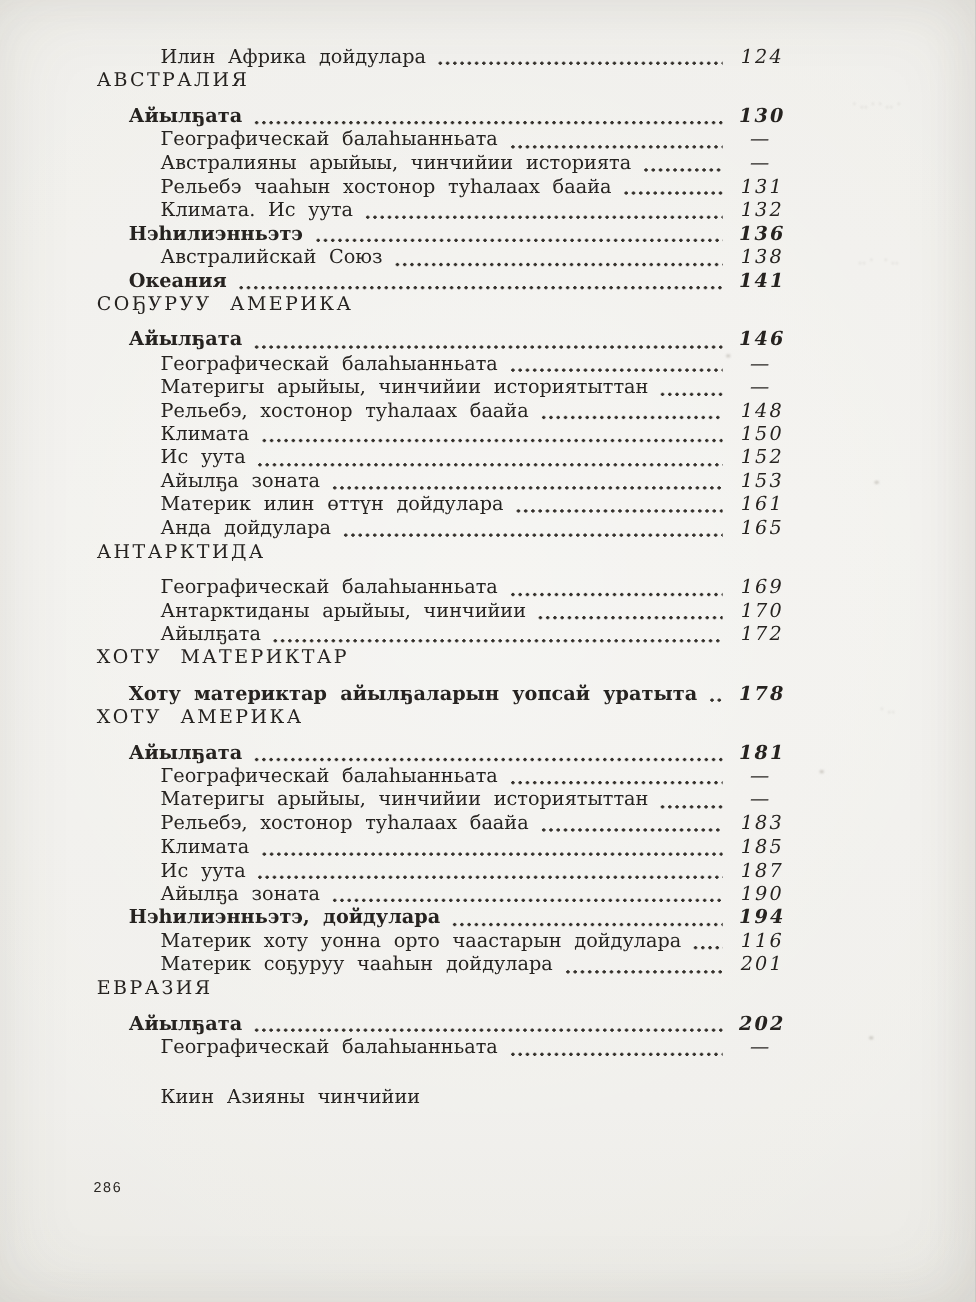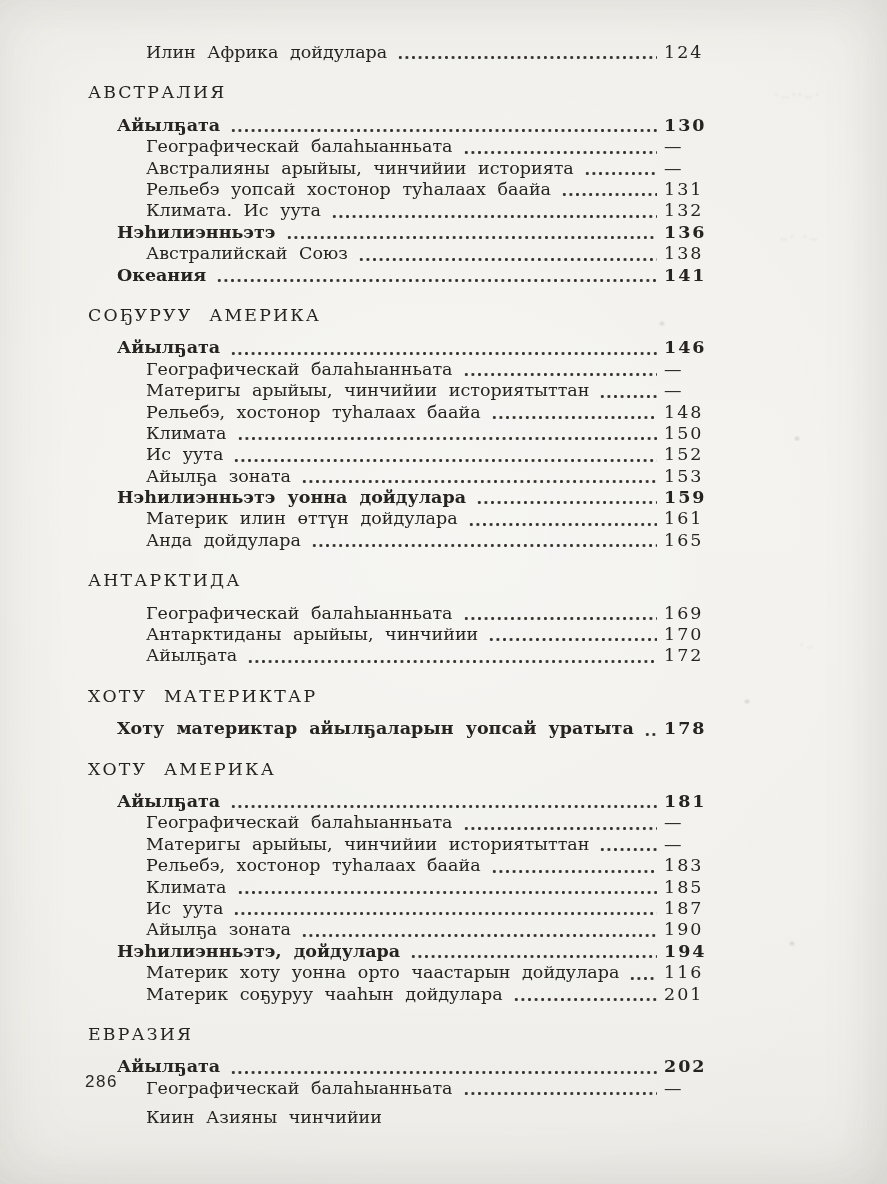--- a/index.html
+++ b/index.html
@@ -13,51 +13,51 @@
     box-shadow:inset 0 0 70px rgba(90,85,70,0.10), inset -14px 0 40px rgba(90,85,70,0.05);
     overflow:hidden;
     font-family:"DejaVu Serif","Liberation Serif",serif;
     color:#262320;
   }
   .toc{
     position:absolute;left:88px;top:42px;width:632px;
     font-size:17.5px;line-height:21.4px;
   }
   .sec{
-    margin:19px 0 11px 0;
+    margin:0 0 11px 0;
     letter-spacing:2.2px;word-spacing:9px;
     font-size:17.3px;
   }
   .row{
     display:flex;align-items:baseline;
     height:21.4px;
   }
   .row .label{white-space:nowrap;word-spacing:6px;}
   .row.lv1{padding-left:29px;}
   .row.lv2{padding-left:58px;}
   .row.bold .label,.row.bold .pg{font-weight:bold;}
-  .row.gap-before{margin-top:8px;}
+  .row.gap-before{margin-top:24px;}
   .leader{
     flex:1;height:3px;align-self:flex-end;
     margin:0 7px 4px 10px;
     background-image:radial-gradient(circle closest-side,#34302b 88%,rgba(0,0,0,0));
     background-size:6.6px 3px;
     background-repeat:repeat-x;
     background-position:left center;
   }
   .leader.no-dots{background:none;}
   .pg{
-    width:58px;flex:0 0 58px;text-align:left;
-    letter-spacing:2px;margin-right:-2px;white-space:nowrap;
+    width:58px;flex:0 0 58px;text-align:center;
+    letter-spacing:2px;margin-right:-2px;white-space:nowrap;font-style:italic;
   }
   .pg.dash{padding-right:5px;box-sizing:border-box;letter-spacing:0;}
   .folio{
     position:absolute;left:85px;top:1072px;
     font-family:"Liberation Sans","DejaVu Sans",sans-serif;
-    font-size:17px;letter-spacing:1.5px;color:#2b2824;
+    font-size:13px;letter-spacing:1.5px;color:#2b2824;
   }
   
   .artifact{position:absolute;color:#8d897f;filter:blur(1.2px);opacity:.38;
     font-family:"DejaVu Sans",sans-serif;font-size:11px;letter-spacing:3px;pointer-events:none;}
   .speck{position:absolute;width:4px;height:3px;border-radius:50%;
     background:#9a958a;filter:blur(1px);opacity:.45;pointer-events:none;}
 </style>
 </head>
 <body>
 
@@ -81,21 +81,21 @@
     <span class="label">Географическай балаһыанньата</span>
     <span class="leader"></span>
     <span class="pg dash">—</span>
   </div>
       <div class="row lv2">
     <span class="label">Австралияны арыйыы, чинчийии историята</span>
     <span class="leader"></span>
     <span class="pg dash">—</span>
   </div>
       <div class="row lv2">
-    <span class="label">Рельебэ уопсай хостонор туһалаах баайа</span>
+    <span class="label">Рельебэ чааһын хостонор туһалаах баайа</span>
     <span class="leader"></span>
     <span class="pg">131</span>
   </div>
       <div class="row lv2">
     <span class="label">Климата. Ис уута</span>
     <span class="leader"></span>
     <span class="pg">132</span>
   </div>
       <div class="row lv1 bold">
     <span class="label">Нэһилиэнньэтэ</span>
@@ -142,25 +142,20 @@
   </div>
       <div class="row lv2">
     <span class="label">Ис уута</span>
     <span class="leader"></span>
     <span class="pg">152</span>
   </div>
       <div class="row lv2">
     <span class="label">Айылҕа зоната</span>
     <span class="leader"></span>
     <span class="pg">153</span>
-  </div>
-      <div class="row lv1 bold">
-    <span class="label">Нэһилиэнньэтэ уонна дойдулара</span>
-    <span class="leader"></span>
-    <span class="pg">159</span>
   </div>
       <div class="row lv2">
     <span class="label">Материк илин өттүн дойдулара</span>
     <span class="leader"></span>
     <span class="pg">161</span>
   </div>
       <div class="row lv2">
     <span class="label">Анда дойдулара</span>
     <span class="leader"></span>
     <span class="pg">165</span>

